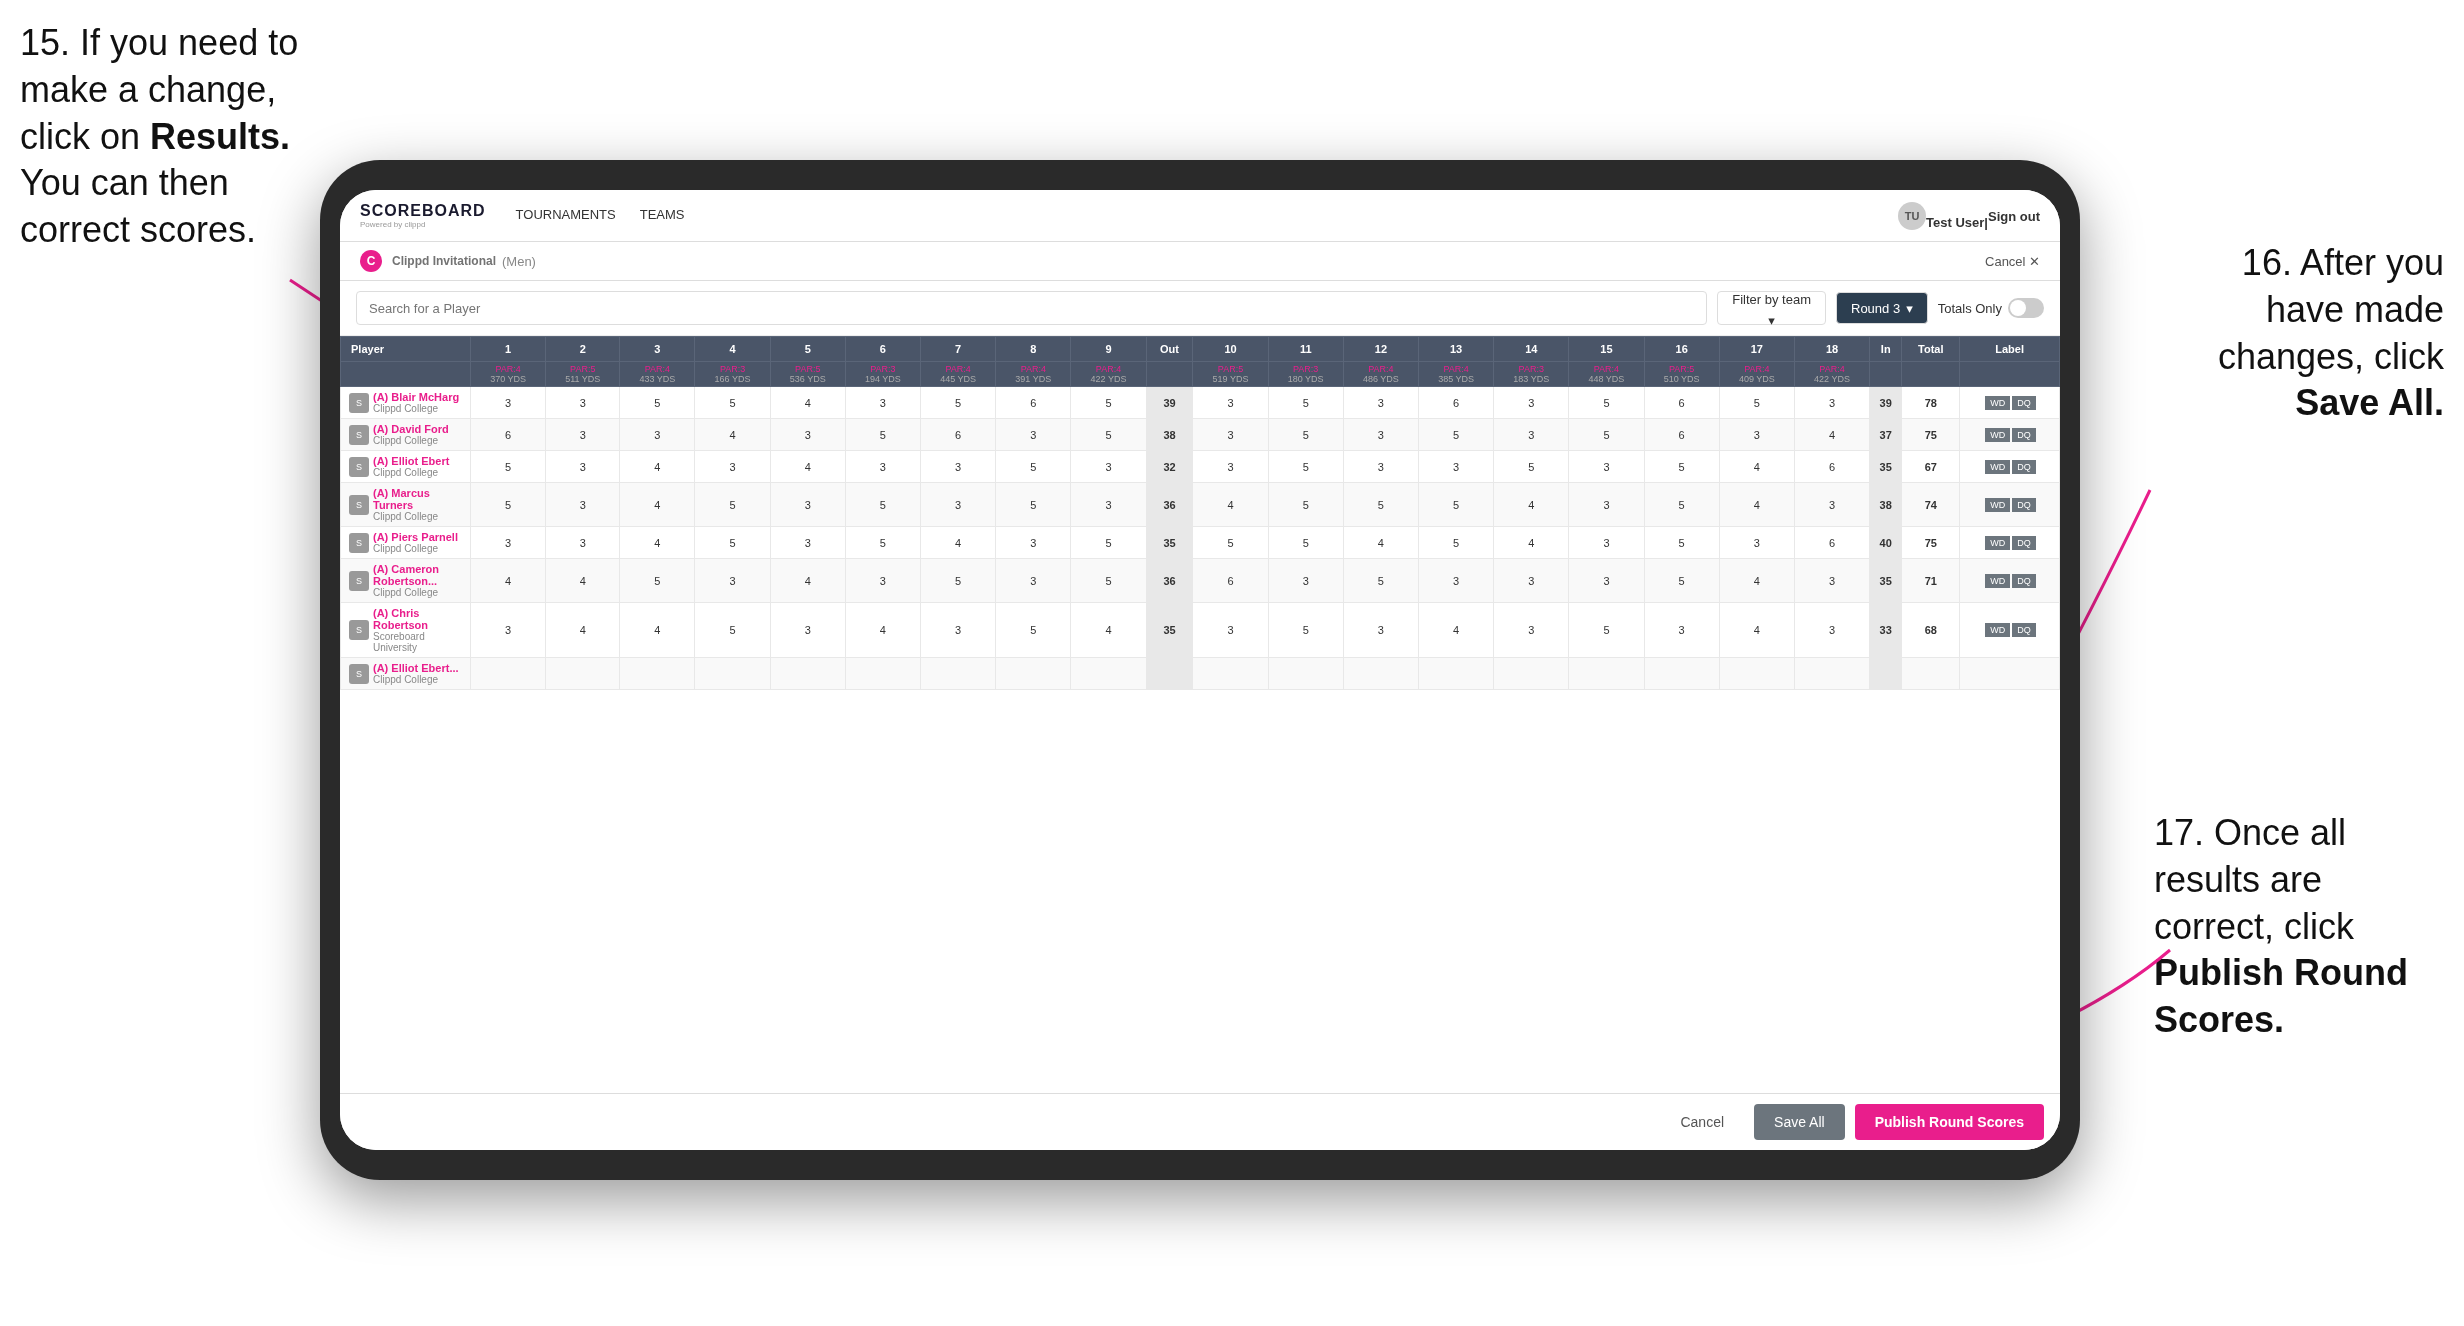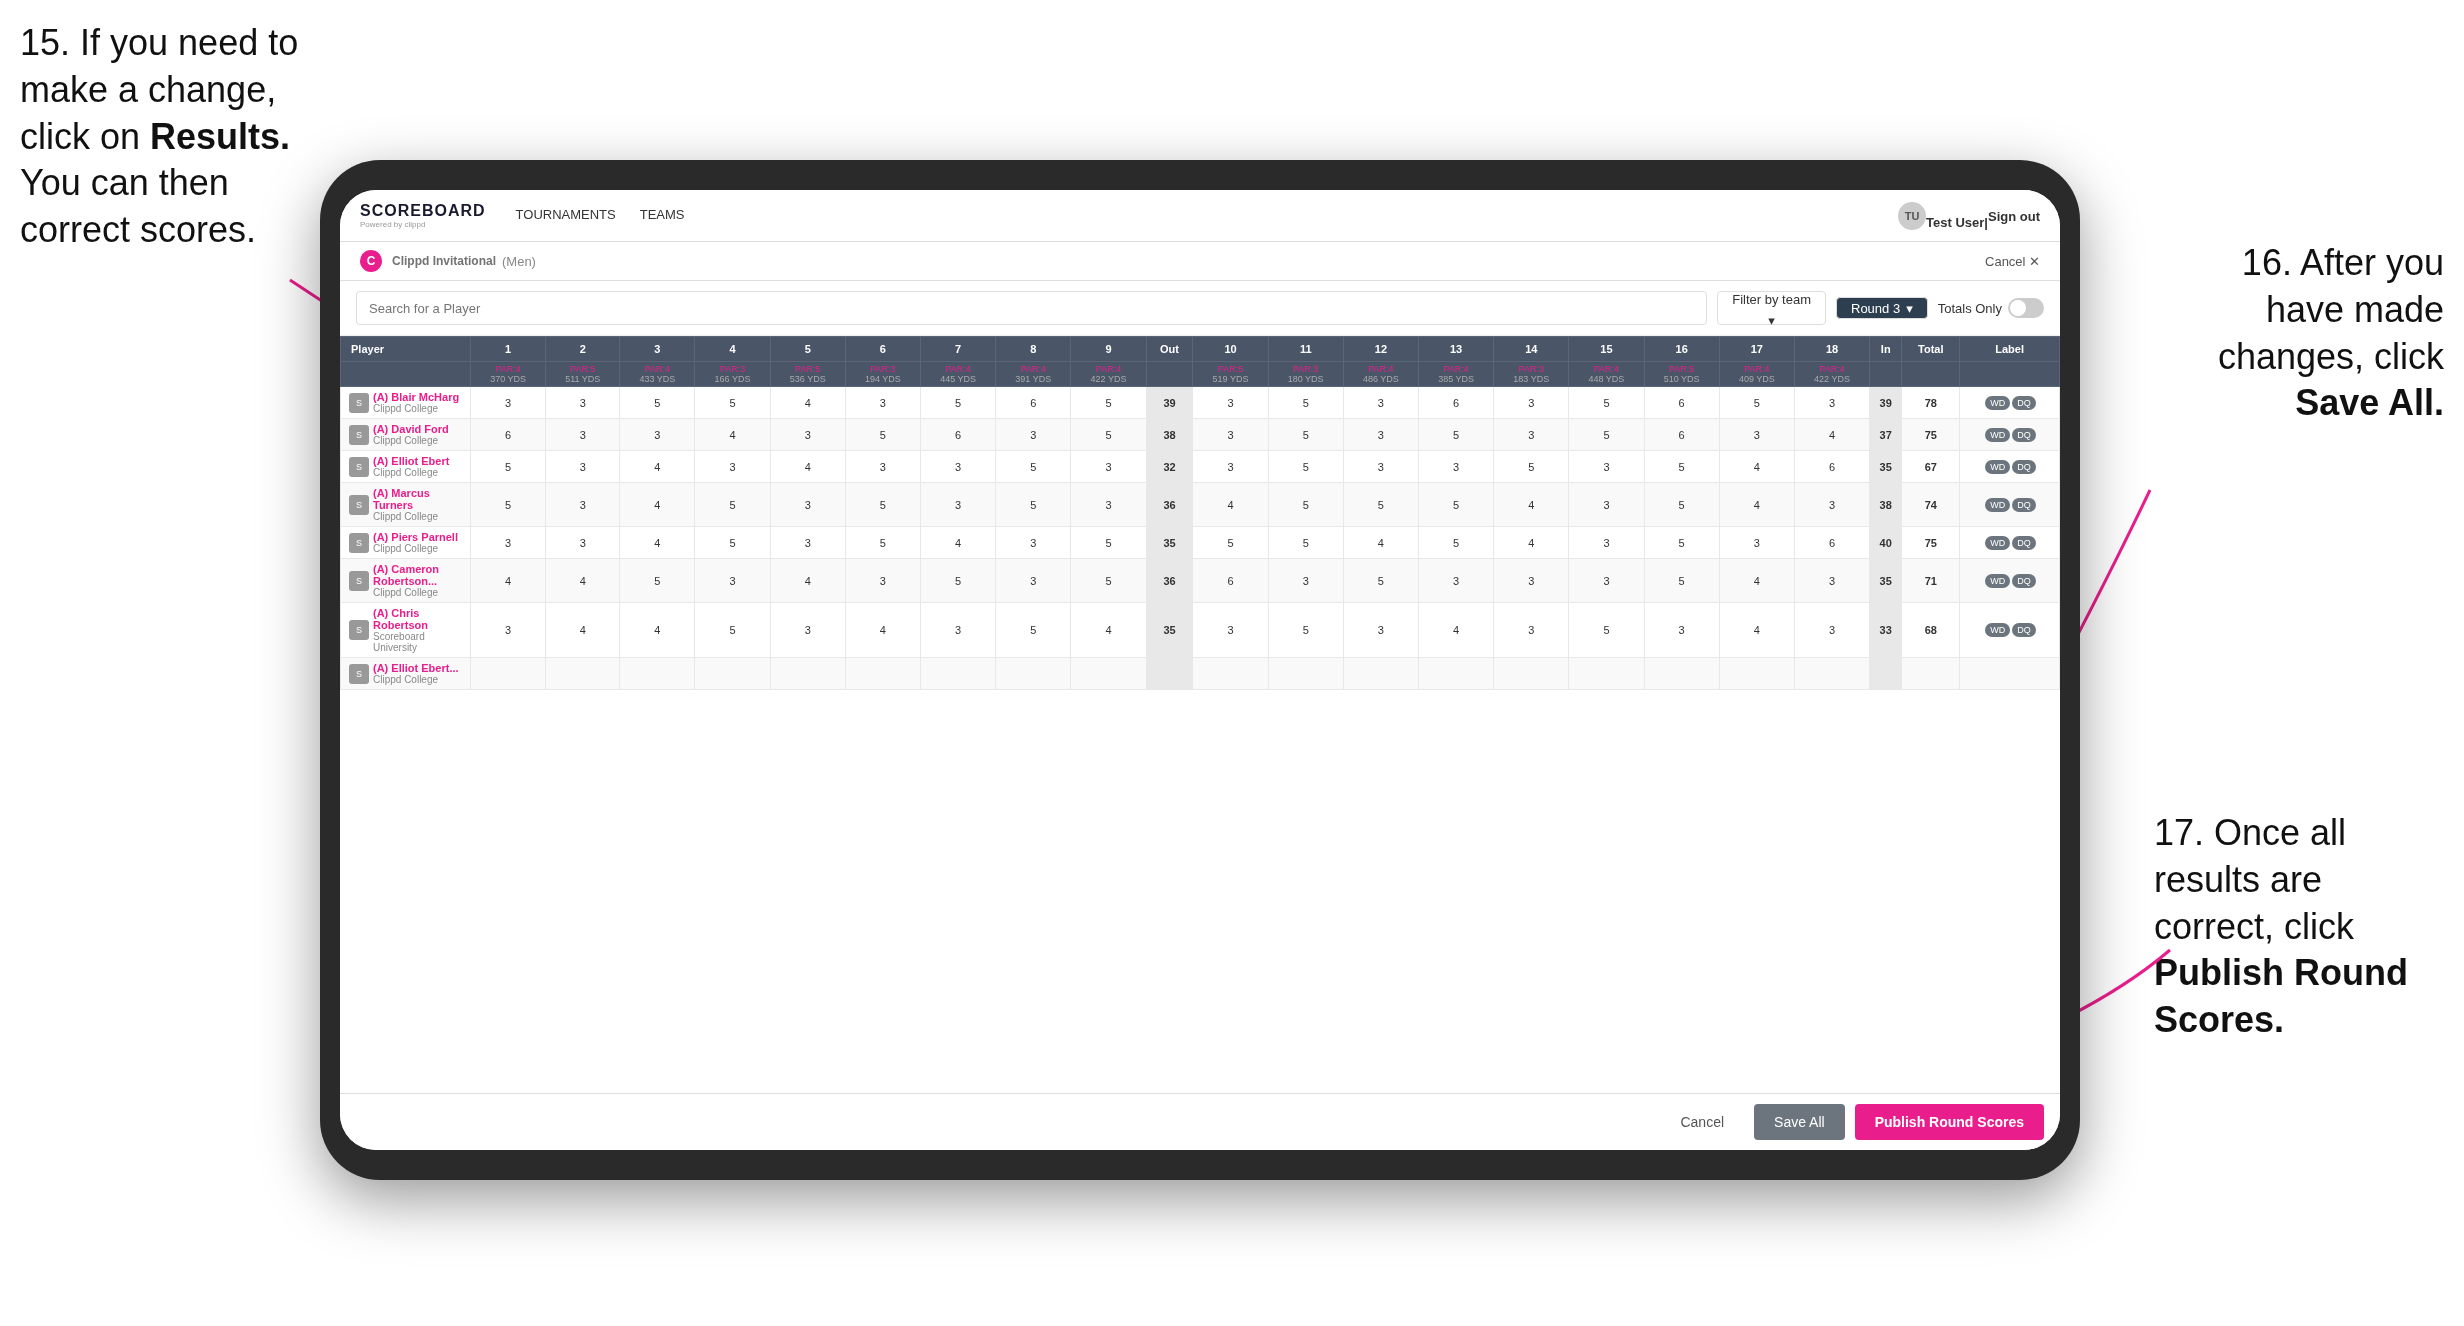--- a/index.html
+++ b/index.html
@@ -232,21 +232,21 @@
       background: #fff;
       font-size: 13px;
       color: #333;
       cursor: pointer;
       display: flex;
       align-items: center;
       gap: 6px;
       flex-direction: column;
     }
     .round-btn {
-      height: 22px;
+      height: 32px;
       padding: 0 14px;
       border: 1px solid #ddd;
       border-radius: 4px;
       background: #2c3e50;
       color: #fff;
       font-size: 13px;
       cursor: pointer;
       display: flex;
       align-items: center;
       gap: 6px;
@@ -355,21 +355,21 @@
       line-height: 20px;
       margin-right: 4px;
       flex-shrink: 0;
     }
     .label-btn {
       display: inline-block;
       background: #6c757d;
       color: #fff;
       font-size: 9px;
       padding: 2px 5px;
-      border-radius: 7px;
+      border-radius: 0;
       margin-left: 2px;
     }
     .out-col {
       background: #e8e8e8;
       font-weight: 600;
     }
     .in-col {
       background: #e8e8e8;
       font-weight: 600;
     }

